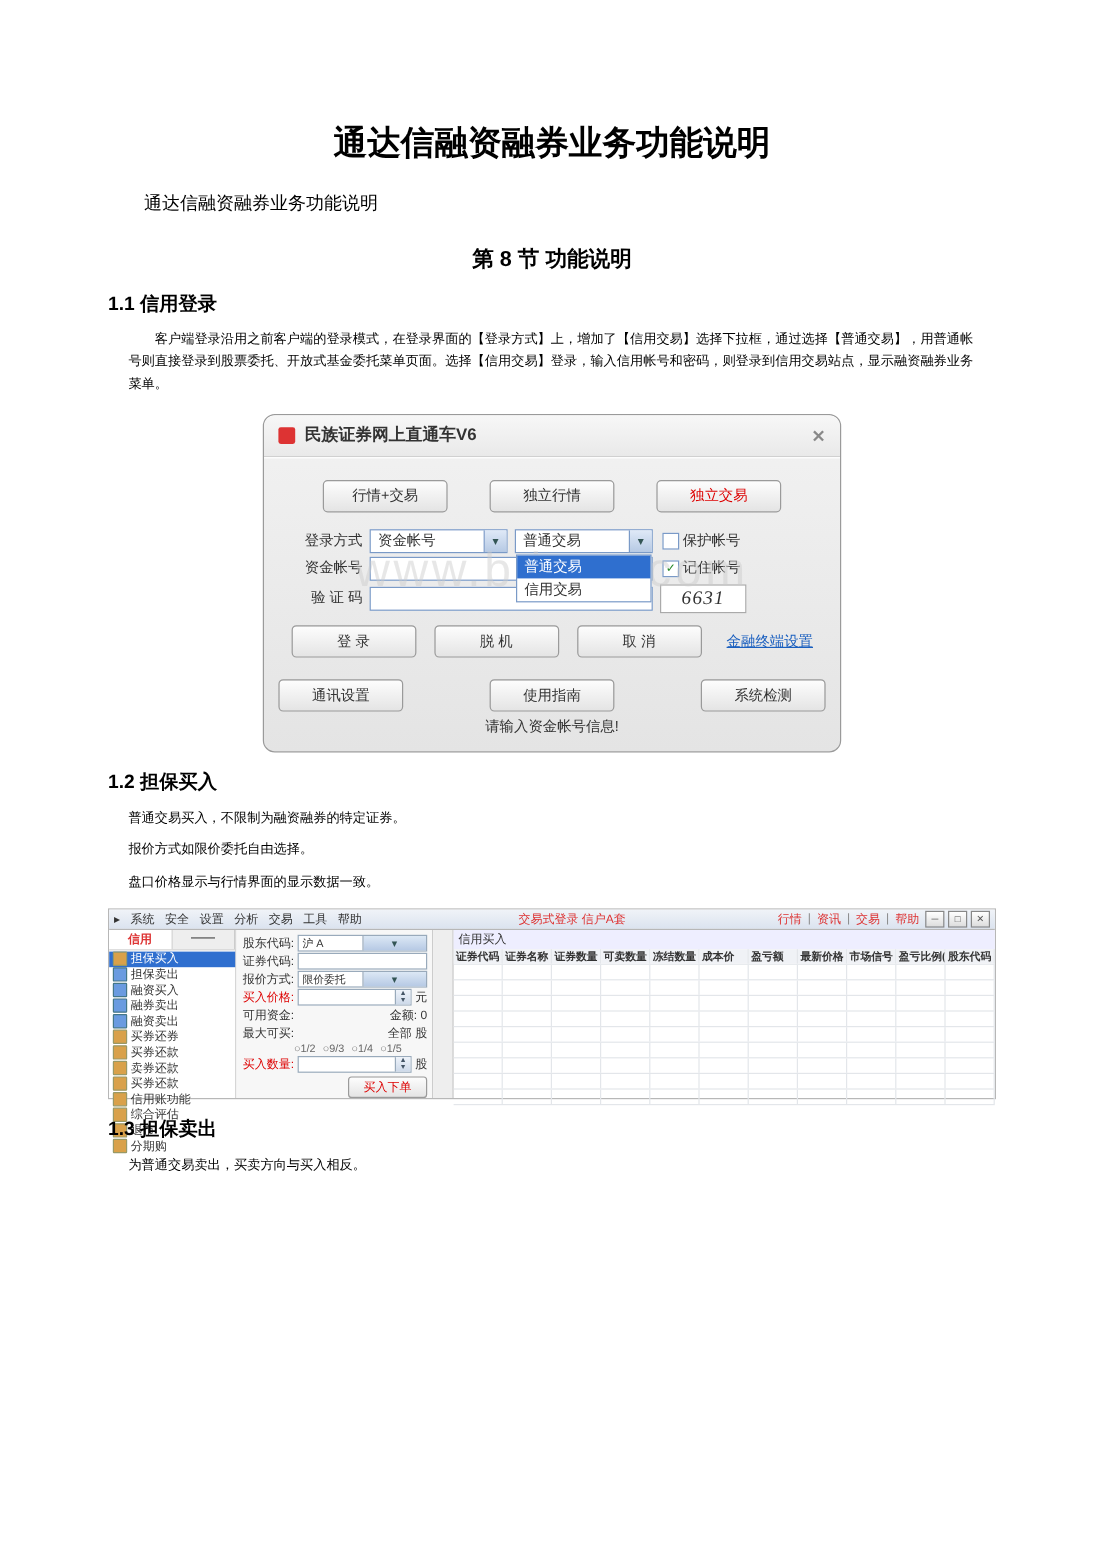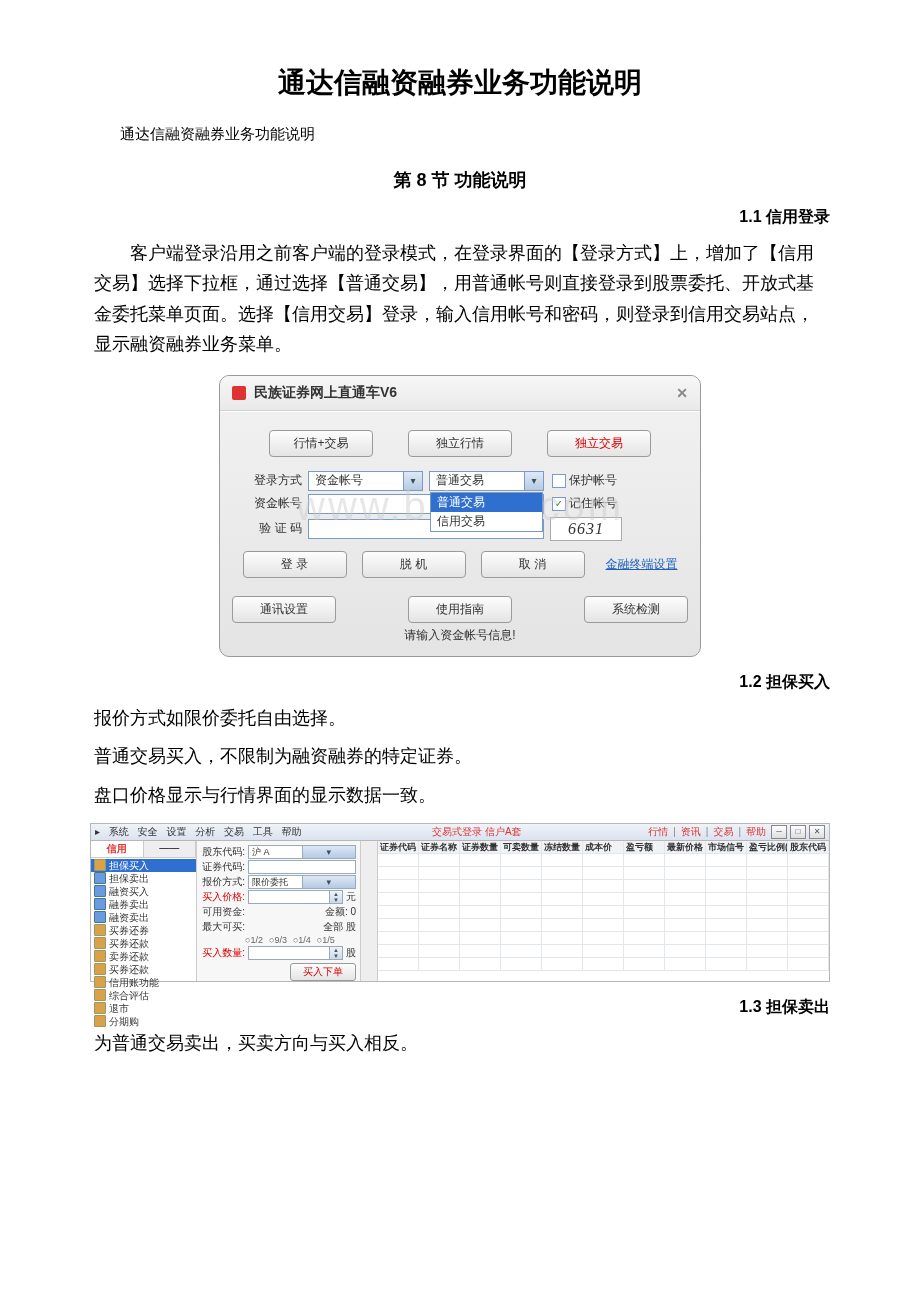--- a/index.html
+++ b/index.html
@@ -3,21 +3,21 @@
 <meta charset="utf-8">
 <style>
   body {
     margin: 0;
     padding: 0;
     background: #fff;
     font-family: "SimSun", "宋体", serif;
     width: 920px;
   }
   .page {
-    padding: 64px 90px 60px 90px;
+    padding: 100px 90px 60px 90px;
   }
   h1 {
     font-family: "SimHei", "黑体", sans-serif;
     font-size: 28px;
     font-weight: bold;
     text-align: center;
     margin: 0 0 20px 0;
   }
   .subtitle {
     font-size: 15px;
@@ -29,26 +29,25 @@
     font-size: 18px;
     font-weight: bold;
     text-align: center;
     margin: 10px 0 15px 0;
   }
   h3 {
     font-family: "SimHei", "黑体", sans-serif;
     font-size: 16px;
     font-weight: bold;
     margin: 15px 0 10px 0;
-    text-align: right;
   }
   p {
-    font-size: 18px;
+    font-size: 11px;
     line-height: 1.7;
-    margin: 8px 4px;
+    margin: 8px 17px;
   }
   .indent { text-indent: 2em; }
 
   
   .login-wrap {
     display: flex;
     justify-content: center;
     margin: 15px 0;
   }
   .login-dialog {
@@ -506,22 +505,22 @@
           <div class="btn">通讯设置</div>
           <div class="btn">使用指南</div>
           <div class="btn">系统检测</div>
         </div>
         <div class="status-text">请输入资金帐号信息!</div>
       </div>
     </div>
   </div>
 
   <h3>1.2 担保买入</h3>
+  <p>普通交易买入，不限制为融资融券的特定证券。</p>
   <p>报价方式如限价委托自由选择。</p>
-  <p>普通交易买入，不限制为融资融券的特定证券。</p>
   <p>盘口价格显示与行情界面的显示数据一致。</p>
 
   <div class="trade-wrap">
     <div class="trade-titlebar">
       <div class="trade-title-left">
         <span>▸</span>
         <span>系统</span>
         <span>安全</span>
         <span>设置</span>
         <span>分析</span>
@@ -663,20 +662,21 @@
             <span style="margin-left:3px">股</span>
           </div>
           <div class="op-row" style="margin-top:3px">
             <span class="op-btn">买入下单</span>
           </div>
         </div>
 
         <div class="quote-panel"></div>
 
         <div class="table-panel">
+          <div class="tp-header">信用买入</div>
           <div class="tp-grid">
             <div class="tp-row tp-head">
               <div class="tp-cell">证券代码</div>
               <div class="tp-cell">证券名称</div>
               <div class="tp-cell">证券数量</div>
               <div class="tp-cell">可卖数量</div>
               <div class="tp-cell">冻结数量</div>
               <div class="tp-cell">成本价</div>
               <div class="tp-cell">盈亏额</div>
               <div class="tp-cell">最新价格</div>

